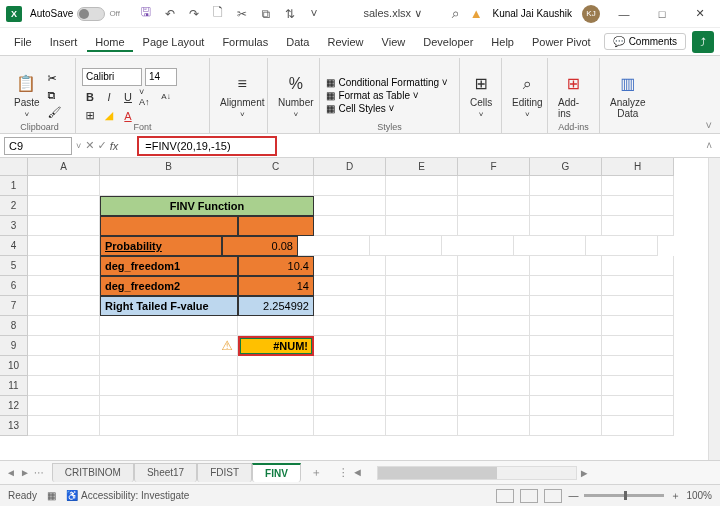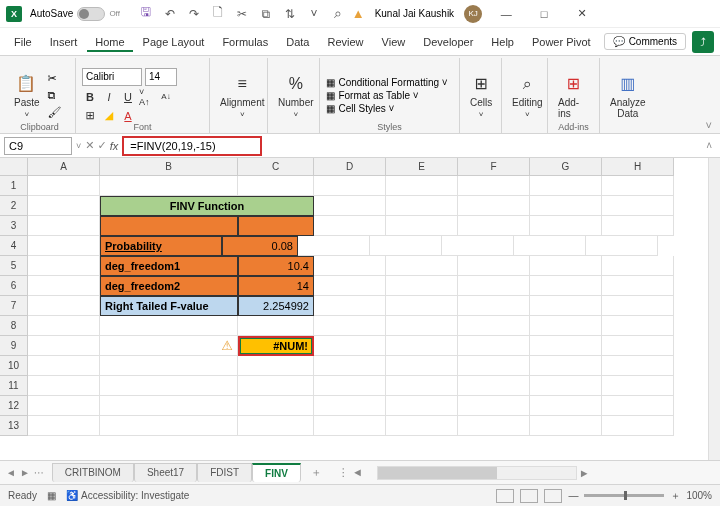--- a/index.html
+++ b/index.html
@@ -40,21 +40,21 @@
   .font-size { width: 32px; height: 18px; border: 1px solid #aaa; font-size: 10px; padding: 0 3px; background: #fff; }
   .fmt-btn { width: 16px; height: 16px; display: flex; align-items: center; justify-content: center; font-size: 11px; color: #333; }
   .styles-col { display: flex; flex-direction: column; gap: 2px; font-size: 10px; }
   .styles-item { display: flex; align-items: center; gap: 3px; }
   
   
   .formula-bar { height: 24px; display: flex; align-items: center; border-bottom: 1px solid #d4d4d4; padding: 0 4px; gap: 4px; }
   .name-box { width: 68px; height: 18px; border: 1px solid #aaa; font-size: 11px; padding: 0 4px; background: #fff; display: flex; align-items: center; }
   .fx-btns { display: flex; gap: 3px; align-items: center; color: #888; }
   .fx-label { font-style: italic; font-size: 11px; color: #555; }
-  .formula-input { flex: 1; height: 20px; font-size: 11px; padding: 0 6px; display: flex; align-items: center; border: 2px solid #d32f2f; margin-left: 0; max-width: 140px; }
+  .formula-input { flex: 1; height: 20px; font-size: 11px; padding: 0 6px; display: flex; align-items: center; border: 2px solid #d32f2f; margin-left: 15px; max-width: 140px; }
   .formula-expand { margin-left: auto; color: #888; font-size: 10px; padding-right: 4px; }
   
   
   .grid-area { position: relative; height: 302px; overflow: hidden; background: #fff; }
   .corner { position: absolute; top: 0; left: 0; width: 28px; height: 18px; background: #f0f0f0; border-right: 1px solid #ccc; border-bottom: 1px solid #ccc; }
   .col-headers { position: absolute; top: 0; left: 28px; right: 12px; height: 18px; display: flex; }
   .col-h { background: #f0f0f0; border-right: 1px solid #ccc; border-bottom: 1px solid #ccc; display: flex; align-items: center; justify-content: center; font-size: 10px; color: #444; }
   .row-headers { position: absolute; top: 18px; left: 0; width: 28px; }
   .row-h { height: 20px; background: #f0f0f0; border-right: 1px solid #ccc; border-bottom: 1px solid #ccc; display: flex; align-items: center; justify-content: center; font-size: 10px; color: #444; }
   .cells { position: absolute; top: 18px; left: 28px; right: 12px; }
@@ -100,20 +100,21 @@
   <div class="qat">
     <div class="qat-icon" style="color:#7b4fb0">🖫</div>
     <div class="qat-icon">↶</div>
     <div class="qat-icon">↷</div>
     <div class="qat-icon">🗋</div>
     <div class="qat-icon">✂</div>
     <div class="qat-icon">⧉</div>
     <div class="qat-icon">⇅</div>
     <div class="qat-icon">˅</div>
   </div>
+  <div class="filename">sales.xlsx ∨</div>
   <div class="title-right">
     <span style="font-size:14px;color:#666">⌕</span>
     <span class="warn-tri">▲</span>
     <span style="font-size:10px">Kunal Jai Kaushik</span>
     <div class="user-badge">KJ</div>
     <div class="win-btn">―</div>
     <div class="win-btn">□</div>
     <div class="win-btn">✕</div>
   </div>
 </div>

